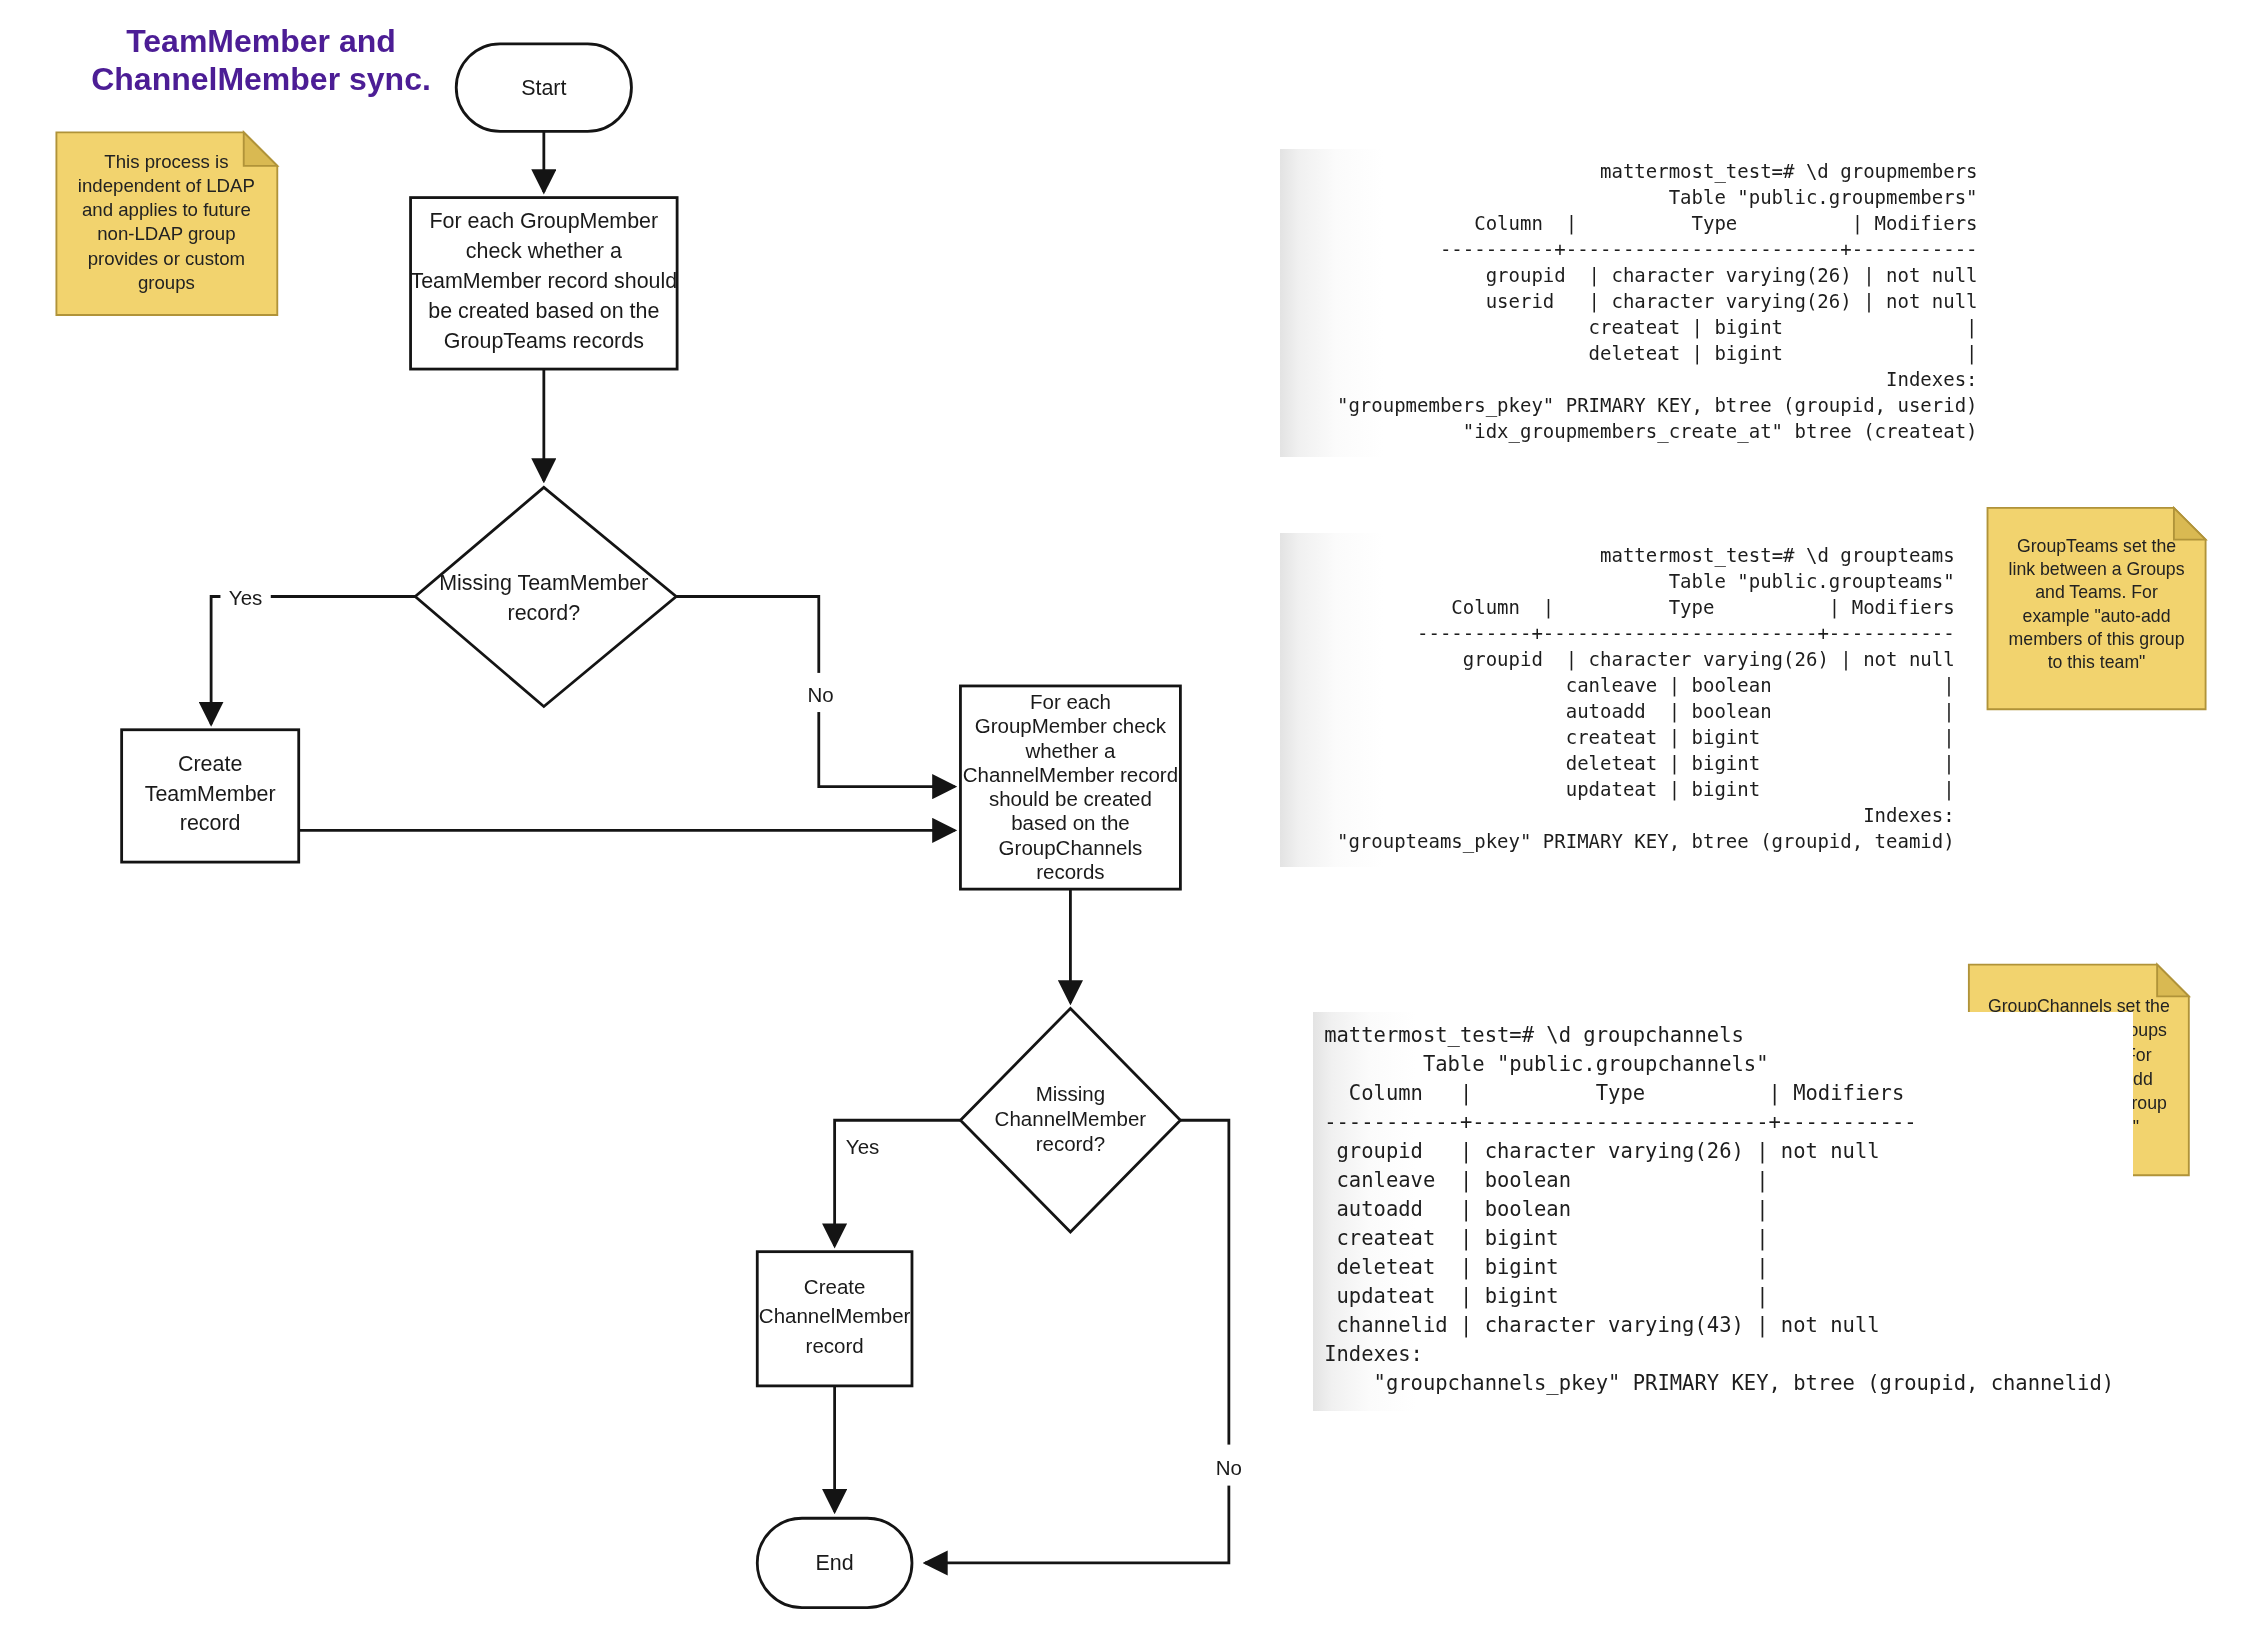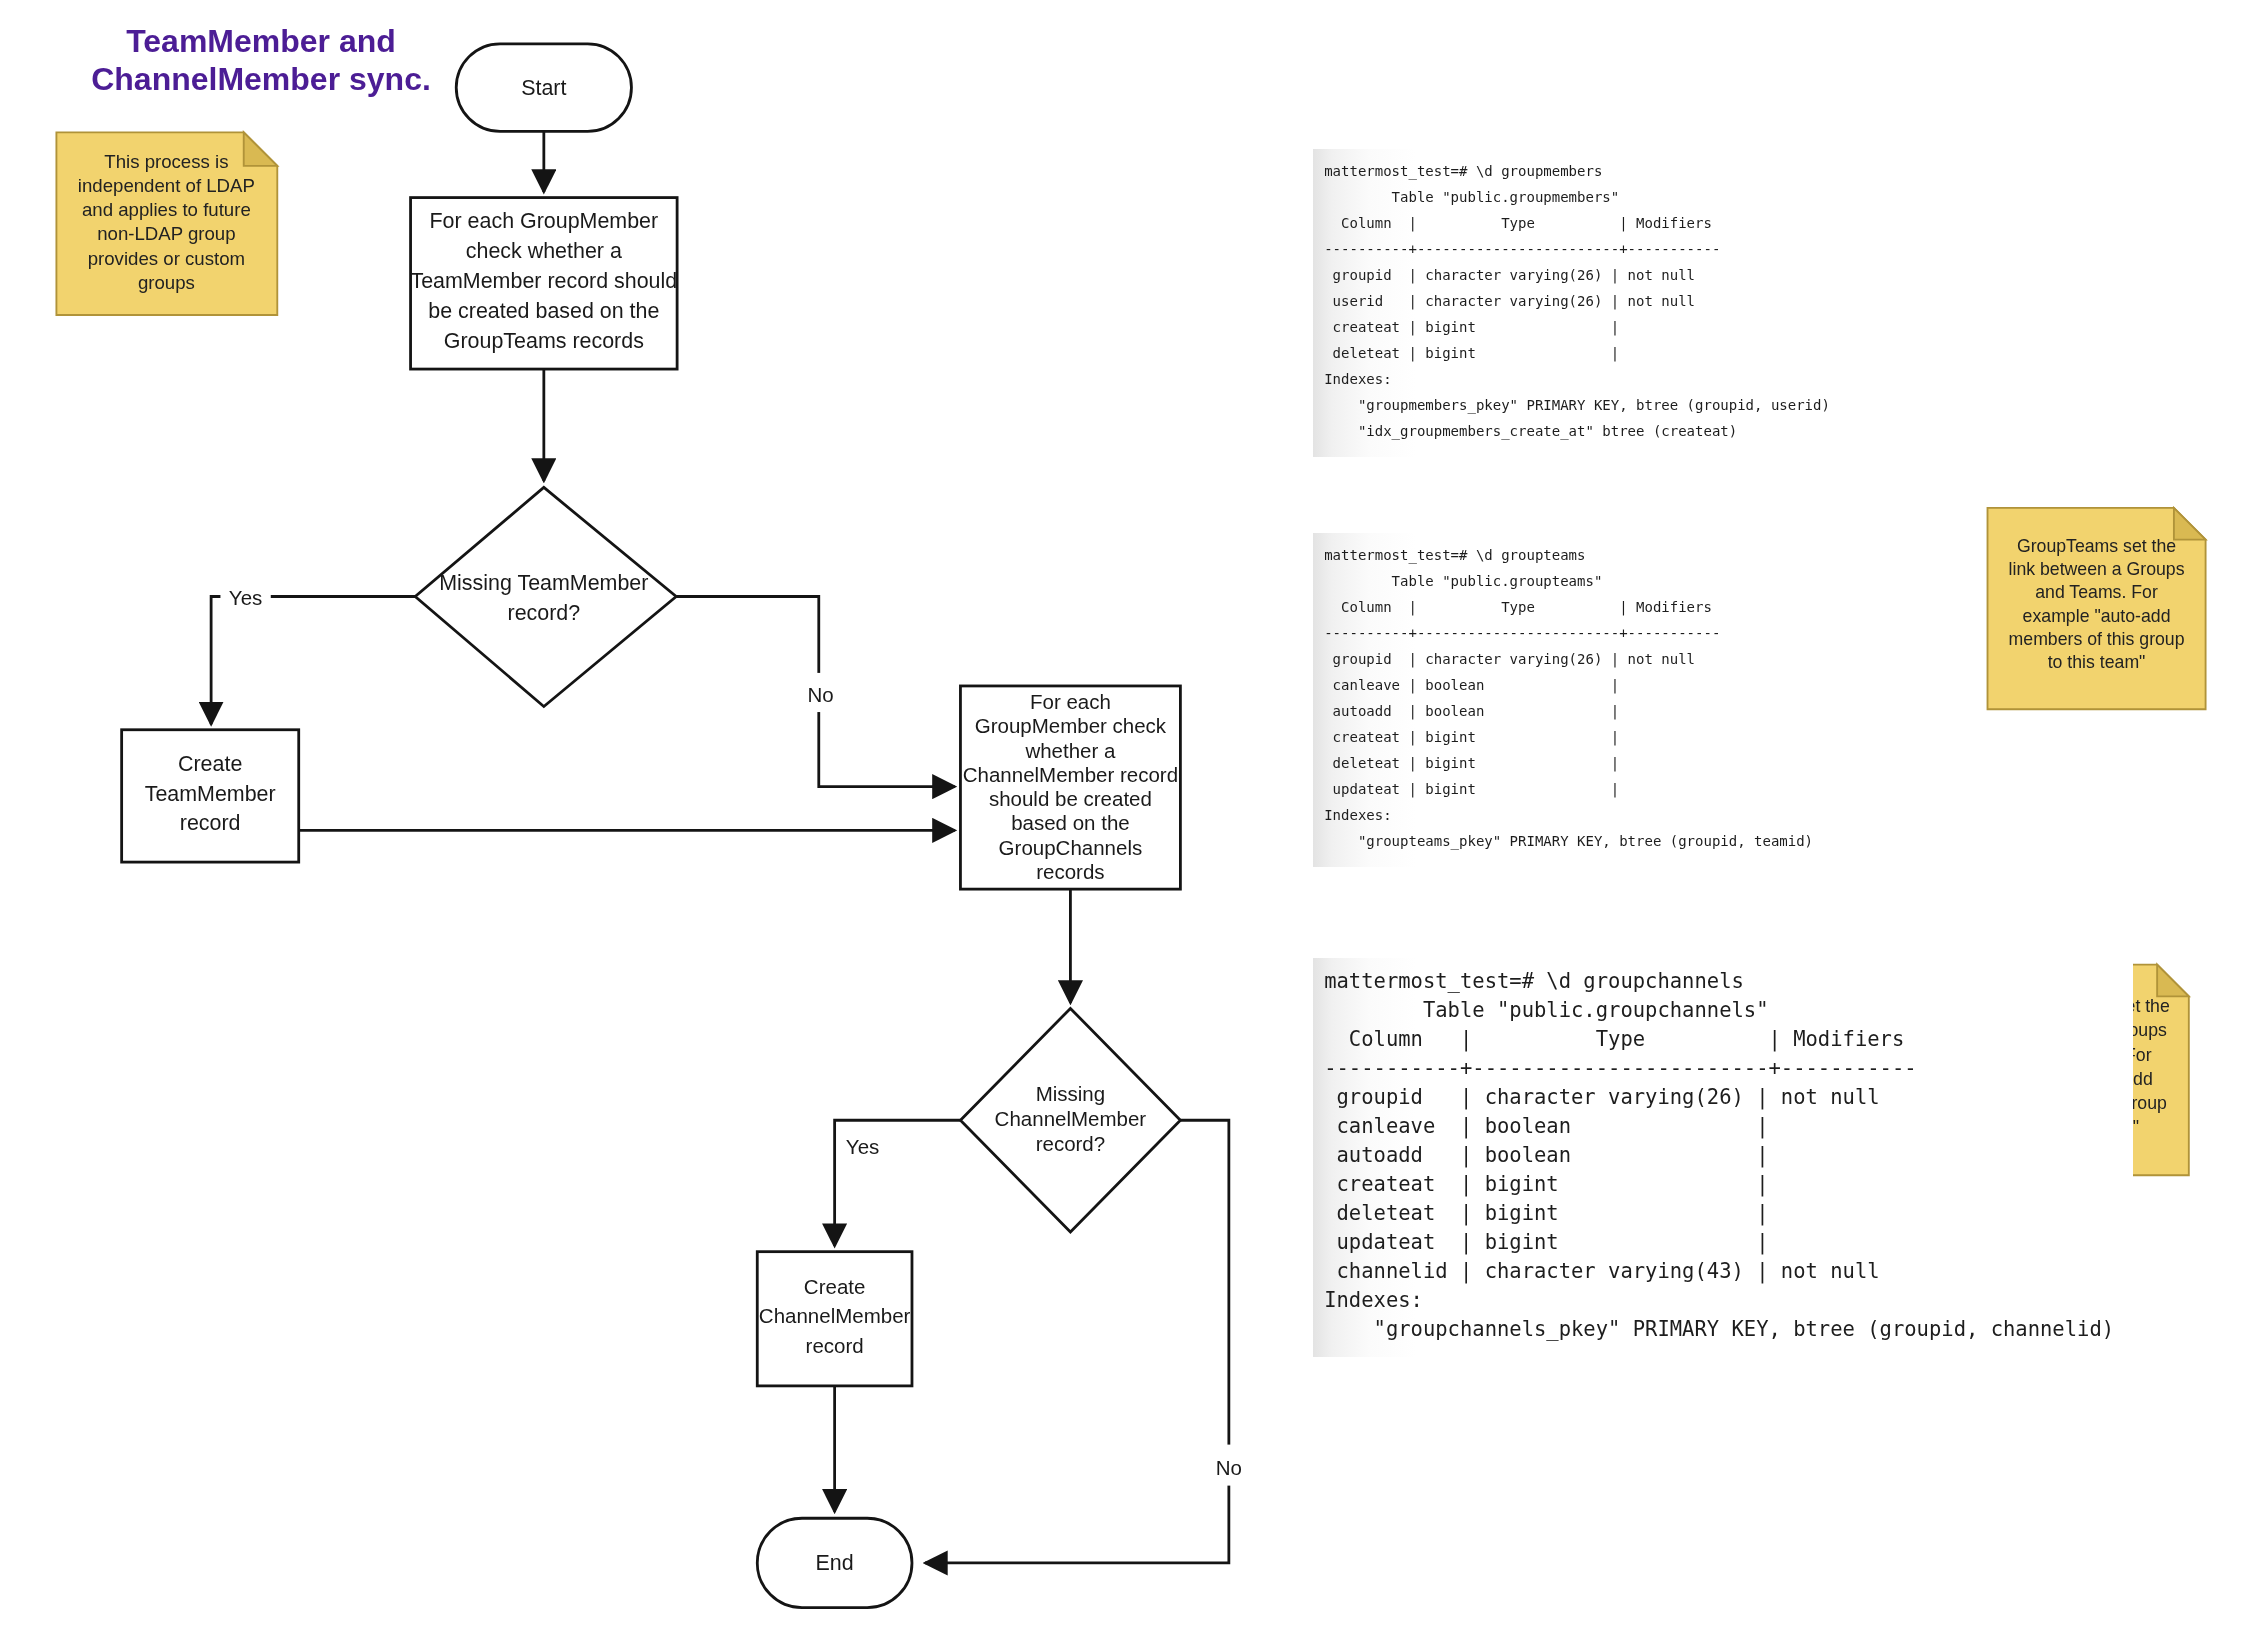--- a/index.html
+++ b/index.html
@@ -21,25 +21,25 @@
 
   .codeblock {
     position:absolute;
     font-family:"DejaVu Sans Mono", monospace;
     color:#1d1d1d;
     background:linear-gradient(90deg,#e3e3e3 0px,#f0f0f0 18.6px,#fbfbfb 56px,#ffffff 103px);
     padding:9.3px 18.6px 13px 11.2px;
     width:max-content;
   }
   .codeblock .cl { white-space:pre; }
-  .cb-small { font-size:14px; line-height:26px; left:1313px; }
+  .cb-small { font-size:19px; line-height:26px; left:1280px;text-align:right; }
   .cb-large { font-size:20.5px; line-height:29px; left:1313px; }
   #term-groupmembers  { top:149px;  }
   #term-groupteams    { top:533px;  }
-  #term-groupchannels { top:958px; }
+  #term-groupchannels { top:1012px; }
 
   
   text { font-family:"Liberation Sans", sans-serif; fill:#1a1a1a; }
   .node-text   { font-size:23px; text-anchor:middle; }
   .node-text-s { font-size:22px; text-anchor:middle; }
   .edge-label  { font-size:22px; }
   .note-text   { font-size:19px; text-anchor:middle; fill:#222222; }
   .note-text-l { font-size:20px; text-anchor:middle; fill:#222222; }
 
   .shape   { fill:#ffffff; stroke:#141414; stroke-width:3; }

